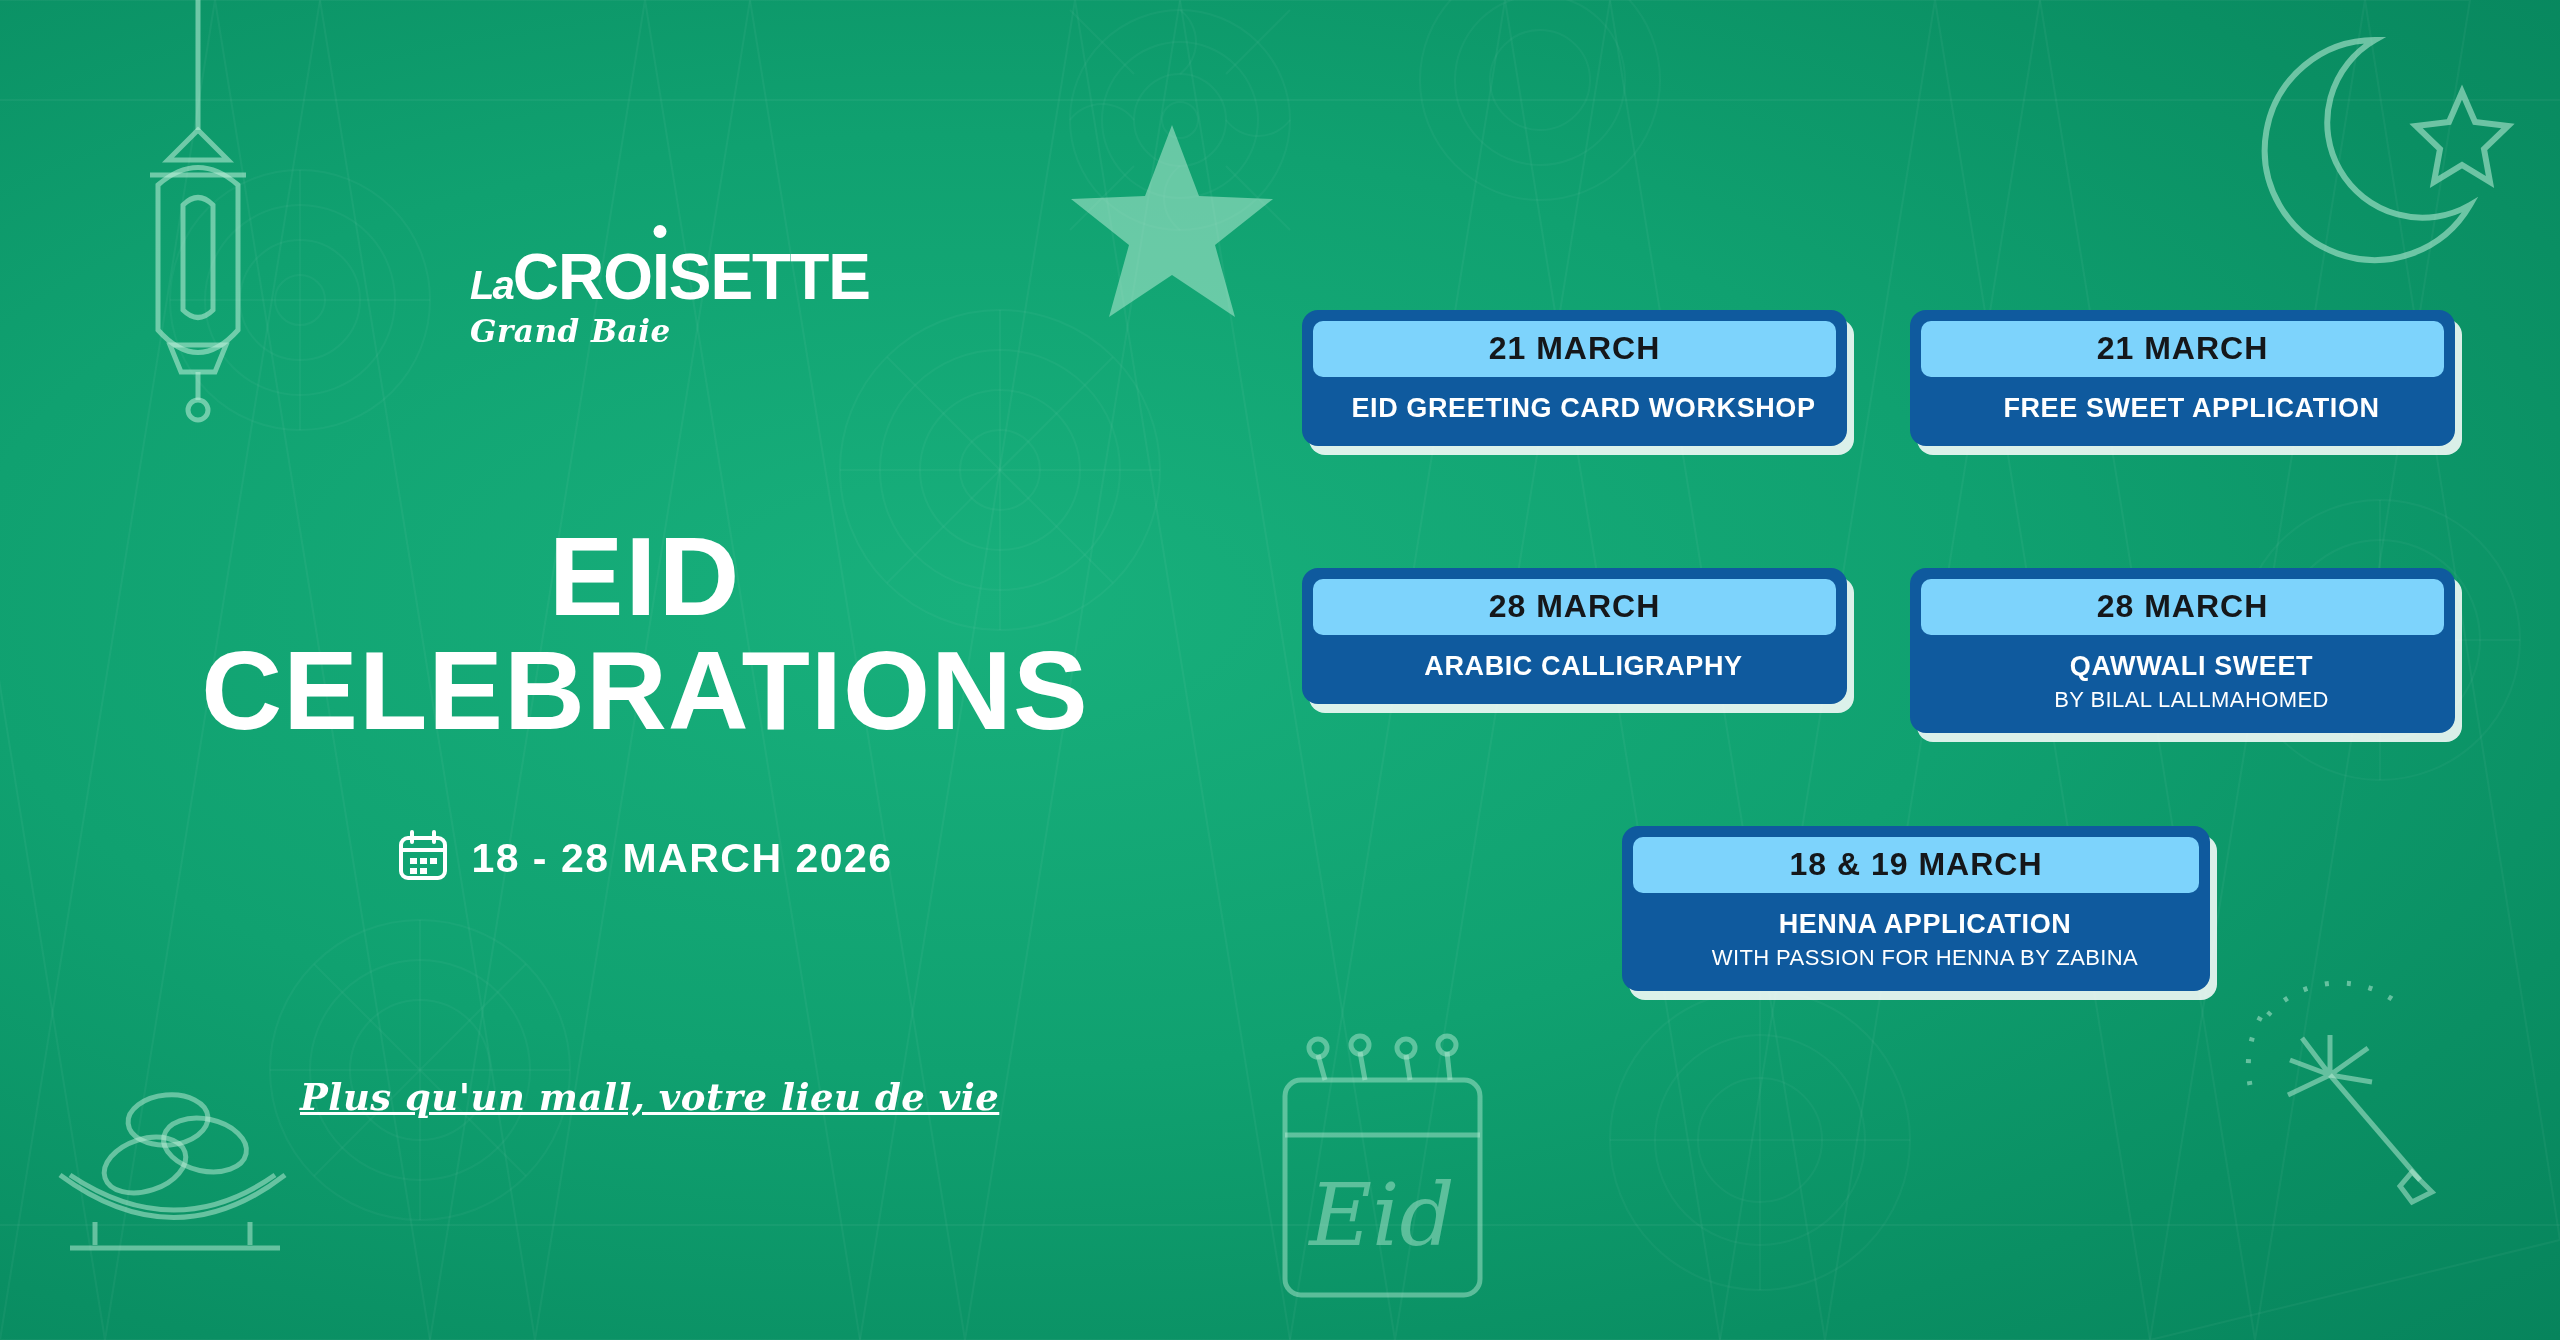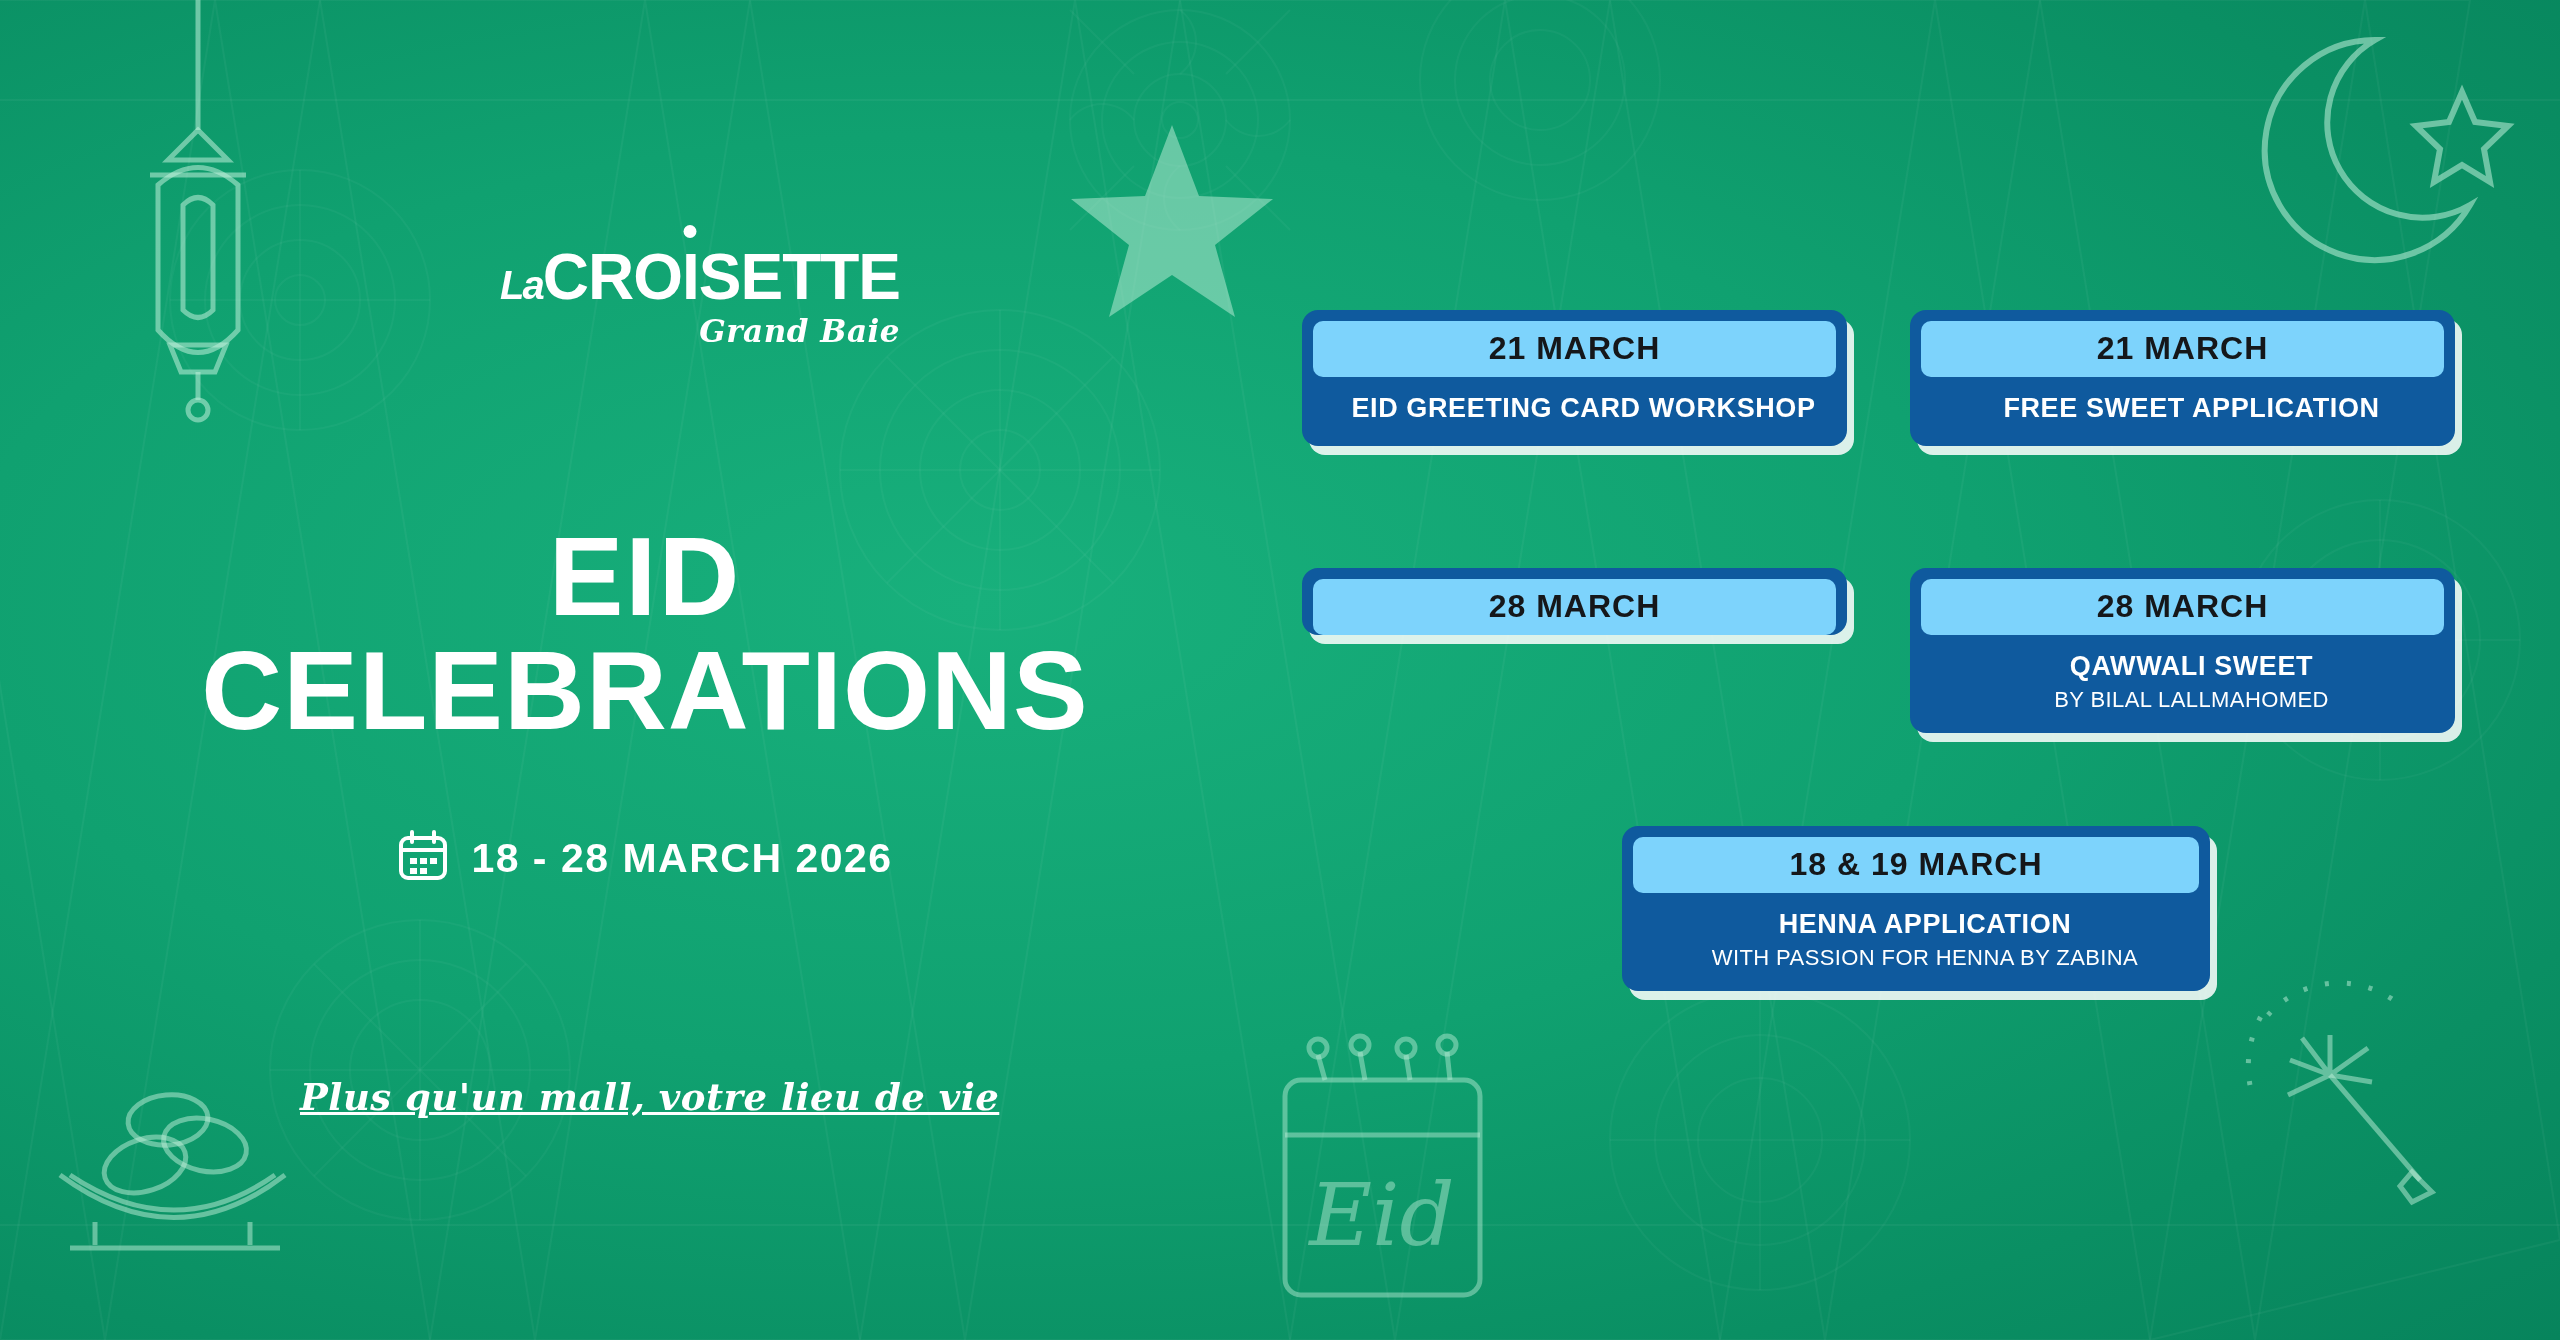--- a/index.html
+++ b/index.html
@@ -44,21 +44,21 @@
     top: 0;
     width: 1280px;
     height: 1340px;
   }
 
   .logo-block {
     position: absolute;
     left: 470px;
     top: 245px;
     width: 430px;
-    text-align: right;
+    text-align: left;
     color: #ffffff;
   }
   .logo-main {
     font-size: 64px;
     font-weight: 700;
     letter-spacing: -1px;
     line-height: 1;
     white-space: nowrap;
   }
   .logo-la {
@@ -379,20 +379,23 @@
 
     <div class="card card-1">
       <div class="card-date">21 MARCH</div>
       <div class="card-body">
         <div class="card-title">FREE SWEET APPLICATION</div>
       </div>
     </div>
 
     <div class="card card-2">
       <div class="card-date">28 MARCH</div>
+      <div class="card-body">
+        <div class="card-title">ARABIC CALLIGRAPHY</div>
+      </div>
     </div>
 
     <div class="card card-3">
       <div class="card-date">28 MARCH</div>
       <div class="card-body">
         <div class="card-title">QAWWALI SWEET</div>
         <div class="card-sub">BY BILAL LALLMAHOMED</div>
       </div>
     </div>
 

